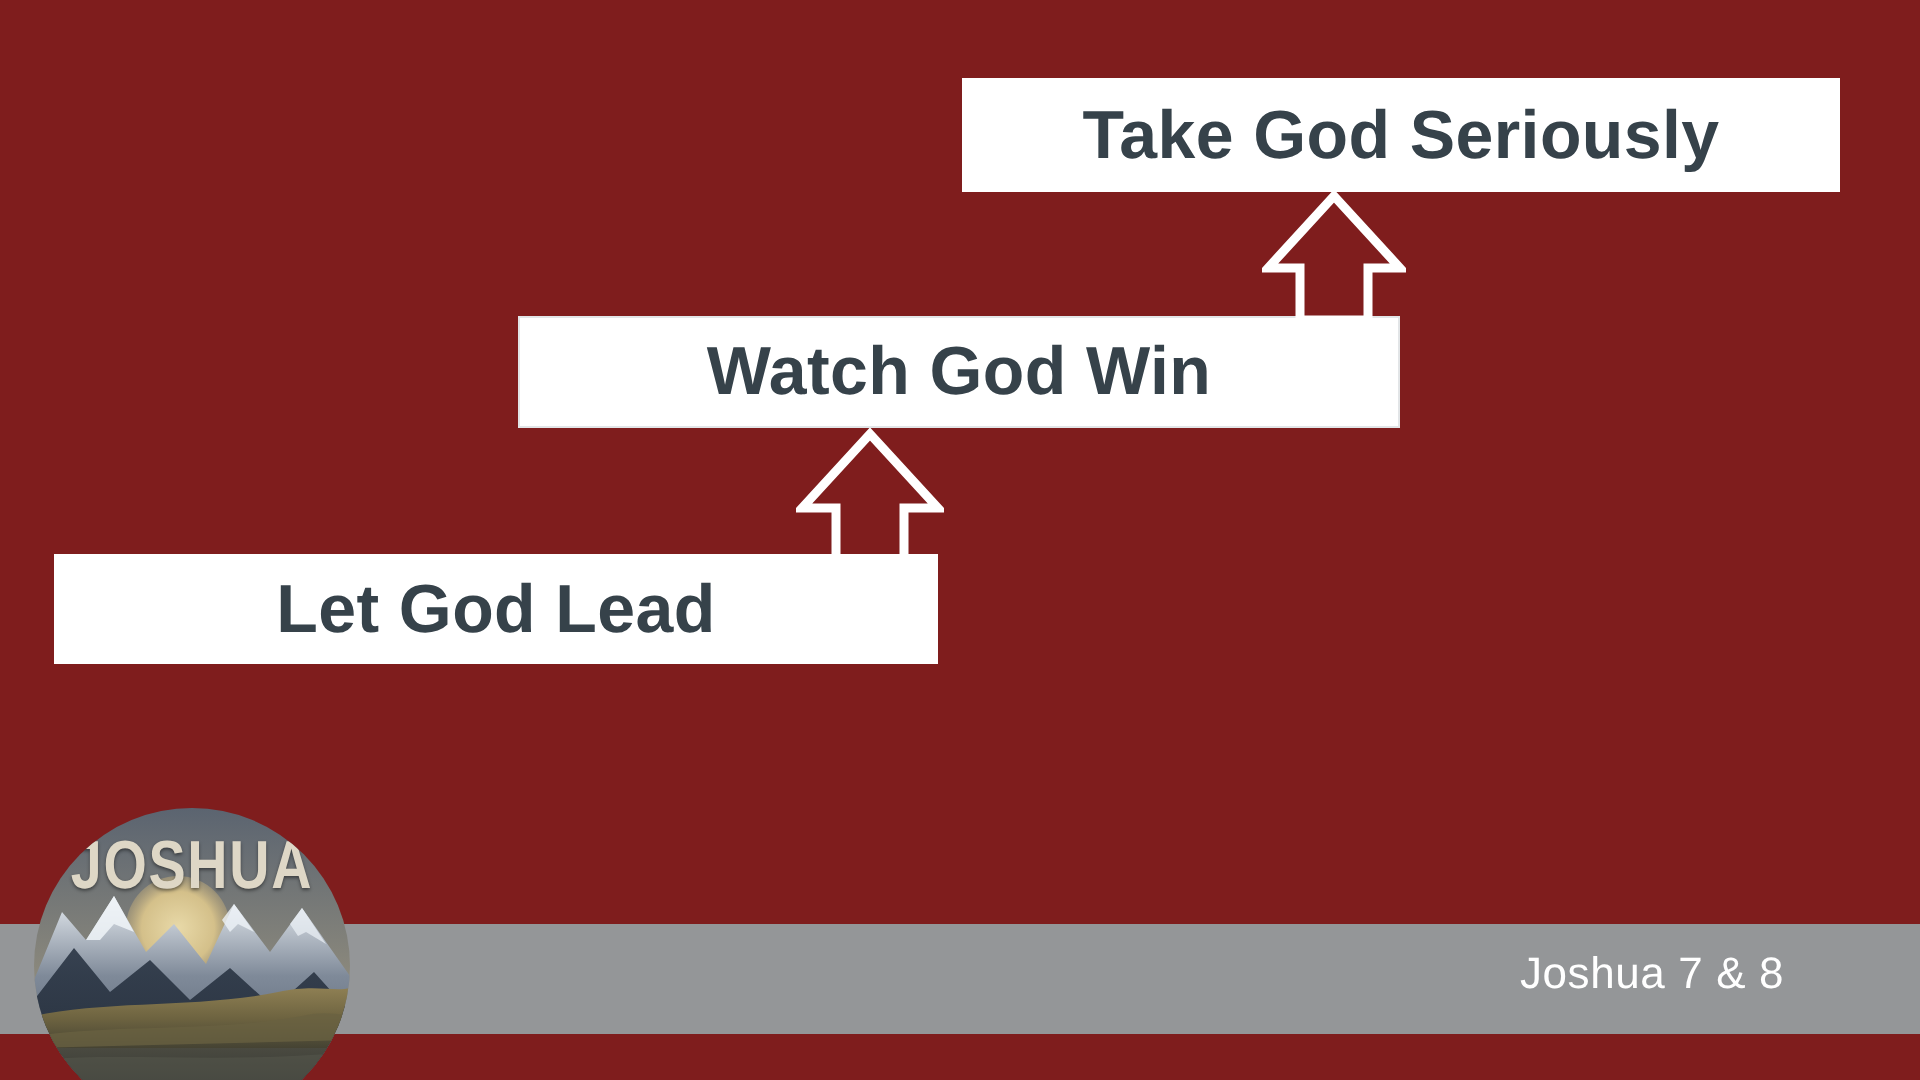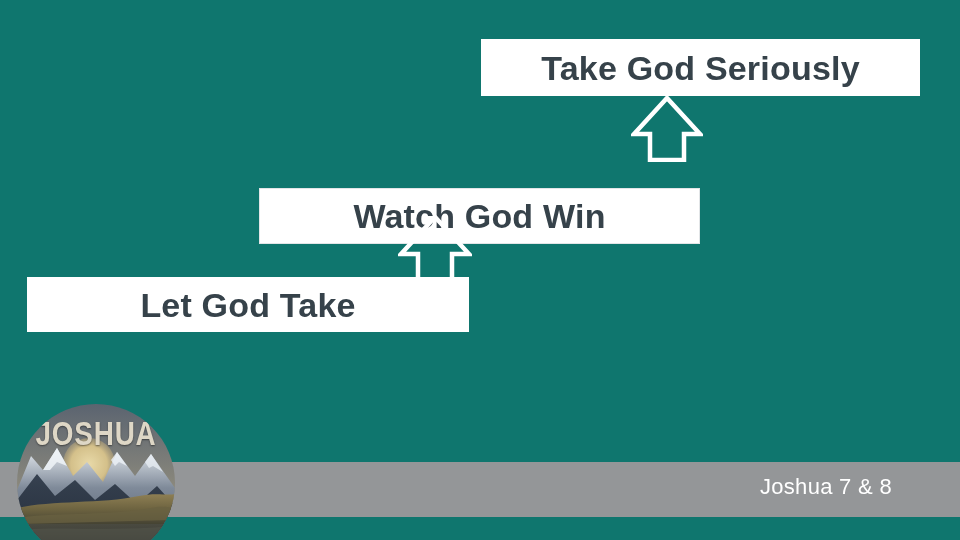--- a/index.html
+++ b/index.html
@@ -10,21 +10,21 @@
     width: 960px;
     height: 540px;
     overflow: hidden;
     background: #3e4950;
     font-family: "Liberation Sans", sans-serif;
   }
   #slide {
     position: relative;
     width: 960px;
     height: 540px;
-    background: #0f766e;
+    background: #7f1d1d;
   }
 
   
   .callout {
     position: absolute;
     background: #ffffff;
     color: #36424a;
     font-family: "Liberation Sans", sans-serif;
     font-weight: bold;
     font-size: 34px;
@@ -41,21 +41,20 @@
     top: 39px;
     width: 439px;
     height: 57px;
   }
   #box-watch {
     left: 259px;
     top: 158px;
     width: 441px;
     height: 56px;
     border: 1px solid #e2e5e7;
-    margin-top: 30px;
   }
   #box-let {
     left: 27px;
     top: 277px;
     width: 442px;
     height: 55px;
   }
 
   
   .arrow {
@@ -132,21 +131,21 @@
 
   <div class="callout" id="box-take">
     <span>Take God Seriously</span>
   </div>
 
   <div class="callout" id="box-watch">
     <span>Watch God Win</span>
   </div>
 
   <div class="callout" id="box-let">
-    <span>Let God Take</span>
+    <span>Let God Lead</span>
   </div>
 
   <svg class="arrow" id="arrow-lower" viewBox="0 0 74 68">
     <polygon points="37,3 71,40 54,40 54,66 20,66 20,40 3,40" fill="none" stroke="#ffffff" stroke-width="4.5" stroke-linejoin="miter"></polygon>
   </svg>
 
   <svg class="arrow" id="arrow-upper" viewBox="0 0 72 67">
     <polygon points="36,3 69,39 53,39 53,65 19,65 19,39 3,39" fill="none" stroke="#ffffff" stroke-width="4.5" stroke-linejoin="miter"></polygon>
   </svg>
 

